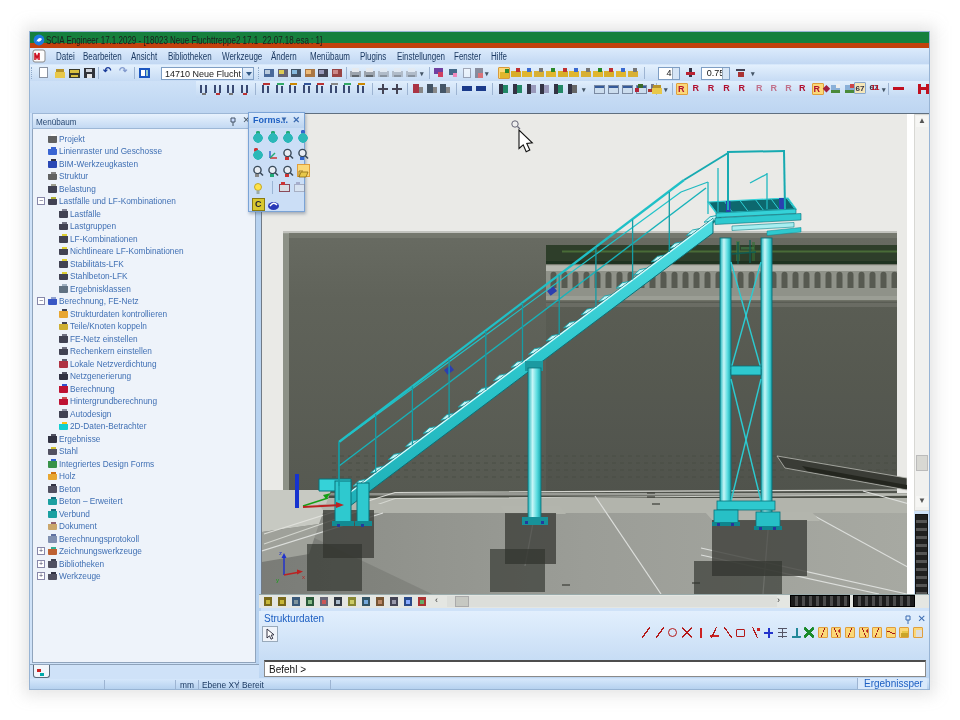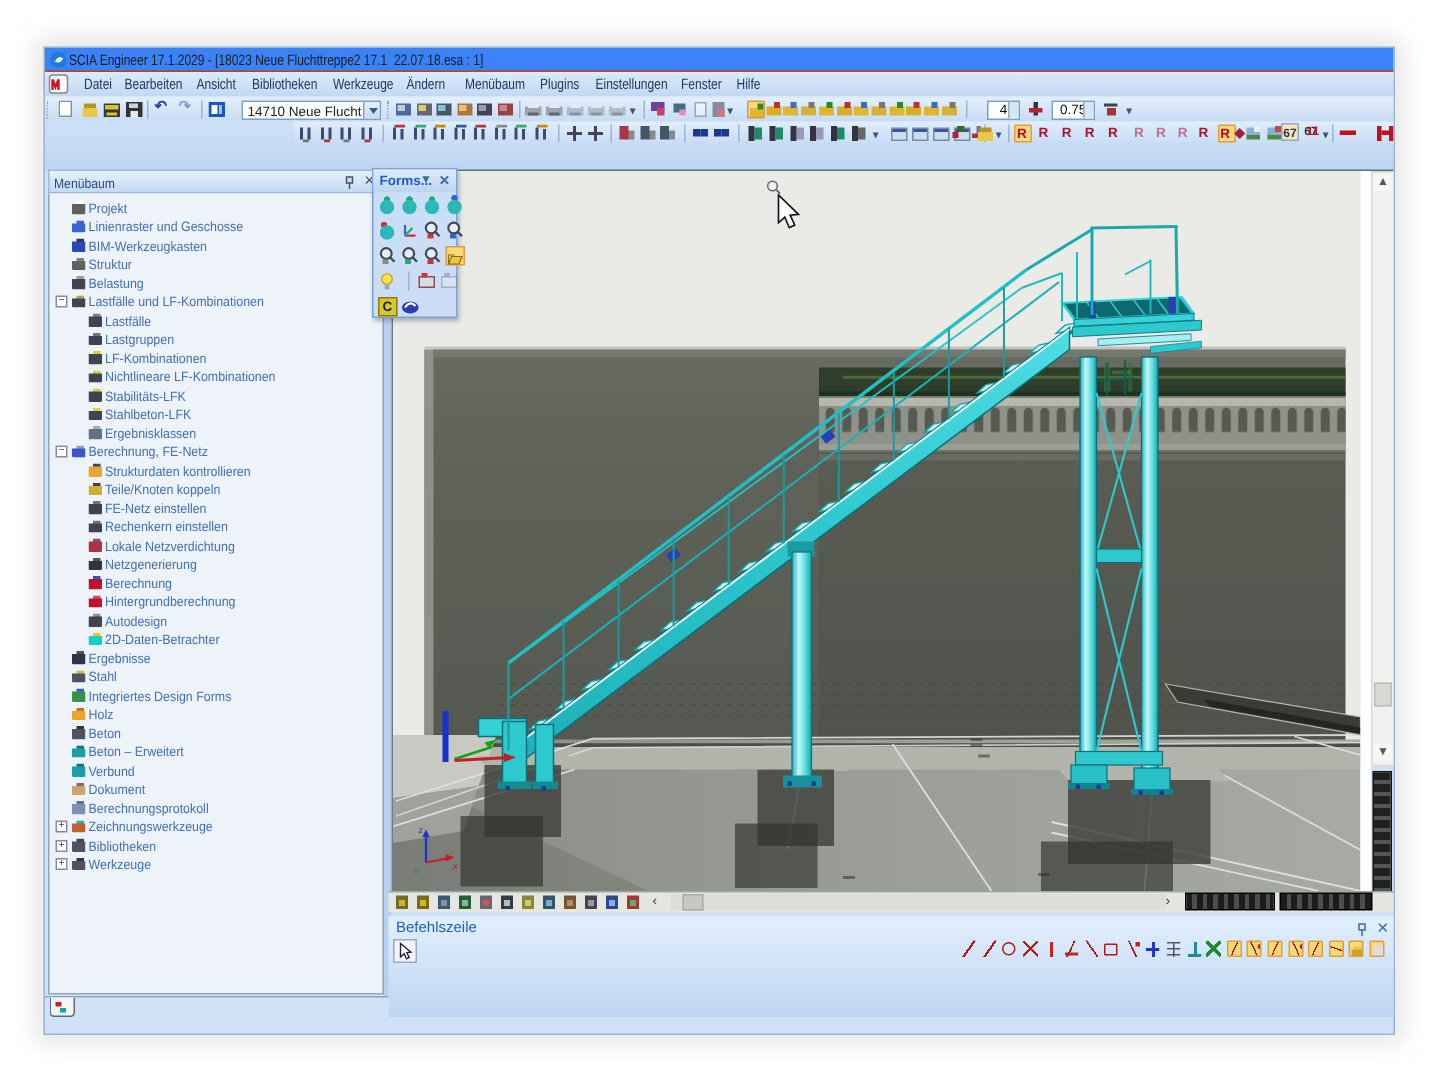--- a/index.html
+++ b/index.html
@@ -1,19 +1,19 @@
 <!DOCTYPE html>
 <html><head><meta charset="utf-8"><style>
 *{margin:0;padding:0;box-sizing:border-box}
 html,body{width:960px;height:720px;overflow:hidden;background:#fff;font-family:"Liberation Sans",sans-serif}
 #shadow{position:absolute;left:24px;top:26px;width:911px;height:669px;background:rgba(130,130,130,.22);filter:blur(8px)}
 #win{position:absolute;left:29px;top:31px;width:901px;height:659px;background:#cfe2f8;border:1px solid #98b4d4;overflow:hidden}
 .abs{position:absolute}
 .tb{position:absolute;left:0;width:899px}
-#title{top:0;height:16px;background:#3b82f6;border-bottom:1px solid #c2410c}
+#title{top:0;height:16px;background:#15803d;border-bottom:5px solid #c2410c}
 #title span{position:absolute;left:16px;top:2.5px;font-size:10px;color:#1c1c1c;white-space:pre;transform:scaleX(0.8);transform-origin:left top}
 #menub{top:16px;height:16px;background:linear-gradient(#dcebfc,#c2d8f3)}
 .mi{position:absolute;top:2.5px;font-size:10px;color:#1c3a62;transform:scaleX(0.8);transform-origin:left top}
 #strip{top:32px;height:49px;background:linear-gradient(#d7e8fb,#bdd5f1)}
 .row1{position:absolute;top:1px;height:16px;left:0;width:899px;background:linear-gradient(#e3f0fd,#c6dbf4)}
 .row2{position:absolute;top:17px;height:17px;left:166px;width:733px;background:linear-gradient(#e0eefc,#c3d9f3)}
 .sep{position:absolute;width:1px;background:#9db4d2;top:2px;height:12px}
 .grip{position:absolute;width:2px;border-left:1px dotted #8fa9c9;top:2px;height:12px}
 .ic{position:absolute;width:12px;height:12px;border-radius:1px;font-size:8px}
 b.ic{font-weight:bold}
@@ -505,21 +505,21 @@
     <b class="ic" style="left:359.0px;top:563.5px;width:10px;height:11px;background:linear-gradient(#9999aa,#9999aa) 3px 4px/4px 4px no-repeat,linear-gradient(#444455,#444455) 1px 1px/8px 9px no-repeat;"></b>
     <b class="ic" style="left:373.0px;top:563.5px;width:10px;height:11px;background:linear-gradient(#88aaff,#88aaff) 3px 4px/4px 4px no-repeat,linear-gradient(#2a4a8a,#2a4a8a) 1px 1px/8px 9px no-repeat;"></b>
     <b class="ic" style="left:387.0px;top:563.5px;width:10px;height:11px;background:linear-gradient(#66aa66,#66aa66) 3px 4px/4px 4px no-repeat,linear-gradient(#aa3333,#aa3333) 1px 1px/8px 9px no-repeat;"></b>
     <div class="abs" style="left:405px;top:563px;width:10px;height:12px;color:#333;font-size:9px">‹</div>
     <div class="abs" style="left:417px;top:564px;width:330px;height:11px;background:#dcdeda"></div>
     <div class="abs" style="left:425px;top:564px;width:14px;height:11px;background:#c6c8c2;border:1px solid #aaa"></div>
     <div class="abs" style="left:747px;top:563px;width:10px;height:12px;color:#333;font-size:9px">›</div>
     <div class="abs" style="left:760px;top:563px;width:60px;height:12px;background:repeating-linear-gradient(90deg,#1c1c1c 0 4px,#4c4c4c 4px 7px);border:1px solid #000"></div>
     <div class="abs" style="left:823px;top:563px;width:62px;height:12px;background:repeating-linear-gradient(90deg,#1c1c1c 0 4px,#4c4c4c 4px 7px);border:1px solid #000"></div>
     <div class="abs" id="cmdp">
-      <span style="position:absolute;left:5px;top:2px;font-size:10px;color:#1d5fc2">Befehlszeile</span>
+      <span style="position:absolute;left:5px;top:2px;font-size:10px;color:#1d5fc2">Strukturdaten</span>
       <svg class="abs" style="right:19px;top:4px" width="8" height="10">
         <path d="M2,1 h4 v4 h-4 z M4,5 v4" stroke="#3a6ab0" fill="none"></path>
       </svg>
       <span style="position:absolute;right:5px;top:2px;color:#3a6ab0;font-size:10px">✕</span>
       <div class="abs" style="left:3px;top:15px;width:16px;height:16px;background:#f0f4fa;border:1px solid #9ab"><svg width="14" height="14">
           <path d="M4,2 l0,9 l2.5,-2.2 l1.5,3.4 l1.8,-0.9 l-1.6,-3.2 l2.8,-0.3 z" fill="#fff" stroke="#223" stroke-width="0.9"></path>
         </svg></div>
       <b class="ic" style="left:382.0px;top:15.5px;width:10px;height:11px;background:linear-gradient(125deg,transparent 45%,#b41818 45%,#b41818 55%,transparent 55%);"></b>
       <b class="ic" style="left:395.6px;top:15.5px;width:10px;height:11px;background:linear-gradient(125deg,transparent 45%,#b41818 45%,#b41818 55%,transparent 55%);"></b>
       <b class="ic" style="left:409.2px;top:15.5px;width:10px;height:11px;border:1.2px solid #b41818;border-radius:50%;width:9px;height:9px;margin-top:1px;"></b>
@@ -534,26 +534,40 @@
       <b class="ic" style="left:531.6px;top:15.5px;width:10px;height:11px;background:linear-gradient(#289,#289) 1px 9px/10px 2px no-repeat,linear-gradient(#289,#289) 5px 1px/2px 10px no-repeat;"></b>
       <b class="ic" style="left:545.2px;top:15.5px;width:10px;height:11px;background:linear-gradient(45deg,transparent 42%,#1a8a2a 42%,#1a8a2a 58%,transparent 58%),linear-gradient(135deg,transparent 42%,#1a8a2a 42%,#1a8a2a 58%,transparent 58%);"></b>
       <b class="ic hl" style="left:558.8px;top:15.5px;width:10px;height:11px;background-image:linear-gradient(115deg,transparent 46%,#a41818 46%,#a41818 54%,transparent 54%);"></b>
       <b class="ic hl" style="left:572.4px;top:15.5px;width:10px;height:11px;background-image:linear-gradient(65deg,transparent 46%,#a41818 46%,#a41818 54%,transparent 54%),radial-gradient(circle at 8px 3px,#b22 1.5px,transparent 1.8px);"></b>
       <b class="ic hl" style="left:586.0px;top:15.5px;width:10px;height:11px;background-image:linear-gradient(115deg,transparent 46%,#a41818 46%,#a41818 54%,transparent 54%);"></b>
       <b class="ic hl" style="left:599.6px;top:15.5px;width:10px;height:11px;background-image:linear-gradient(65deg,transparent 46%,#a41818 46%,#a41818 54%,transparent 54%),radial-gradient(circle at 8px 3px,#b22 1.5px,transparent 1.8px);"></b>
       <b class="ic hl" style="left:613.2px;top:15.5px;width:10px;height:11px;background-image:linear-gradient(115deg,transparent 46%,#a41818 46%,#a41818 54%,transparent 54%);"></b>
       <b class="ic hl" style="left:626.8px;top:15.5px;width:10px;height:11px;background-image:linear-gradient(20deg,transparent 46%,#a41818 46%,#a41818 54%,transparent 54%);"></b>
       <b class="ic" style="left:640.4px;top:15.5px;width:10px;height:11px;background:linear-gradient(#caa52a,#caa52a) 1px 5px/9px 5px no-repeat,linear-gradient(#e8c84a,#e8c84a) 2px 3px/7px 6px no-repeat,linear-gradient(#fbd878,#fbd878);border:1px solid #e09e3c;"></b>
       <b class="ic" style="left:654.0px;top:15.5px;width:10px;height:11px;background:linear-gradient(#ddd,#ddd) 2px 2px/7px 8px no-repeat,linear-gradient(#8a8,#8a8) 4px 4px/5px 5px no-repeat,linear-gradient(#fbd878,#fbd878);border:1px solid #e09e3c;"></b>
+      <div id="inputr">
+        <span style="position:absolute;left:4px;top:2px">Befehl &gt;</span>
+      </div>
     </div>
     <div class="abs" id="tabstrip">
       <div id="tab1"><svg width="15" height="12">
           <rect x="3" y="2" width="4" height="3" fill="#c22"></rect>
           <rect x="6" y="6" width="4" height="3" fill="#0aa"></rect>
         </svg></div>
+    </div>
+    <div class="abs" id="status">
+      <i class="ssep" style="left:74px"></i>
+      <i class="ssep" style="left:145px"></i>
+      <i class="ssep" style="left:168px"></i>
+      <i class="ssep" style="left:208px"></i>
+      <i class="ssep" style="left:300px"></i>
+      <span class="stt" style="left:150px">mm</span>
+      <span class="stt" style="left:172px">Ebene XY</span>
+      <span class="stt" style="left:212px">Bereit</span>
+      <span class="abs" style="right:2px;top:-1px;width:70px;height:12px;background:#d9e9fb;border-left:1px solid #9db4d2;color:#1d5fc2;font-size:10px;padding-left:6px">Ergebnissper</span>
     </div>
     <div class="abs" id="palette">
       <div class="pt">
         <span style="position:absolute;left:4px;top:2px">Forms...</span>
         <span style="position:absolute;left:31px;top:2px;color:#3a6ab0;font-size:8px">▼</span>
         <span style="position:absolute;right:4px;top:2px;color:#3a6ab0;font-size:9px">✕</span>
       </div>
       <span class="pic" style="left:3px;top:17px;background:radial-gradient(circle at 6px 8px,#2bb8b8 4.5px,transparent 5px),radial-gradient(circle at 6px 3px,#2a7 2px,transparent 2.3px),radial-gradient(circle at 3px 8px,#c33 1.4px,transparent 1.7px)"></span>
       <span class="pic" style="left:18px;top:17px;background:radial-gradient(circle at 6px 8px,#2bb8b8 4.5px,transparent 5px),radial-gradient(circle at 6px 3px,#2a7 2px,transparent 2.3px),radial-gradient(circle at 3px 8px,#c33 1.4px,transparent 1.7px)"></span>
       <span class="pic" style="left:33px;top:17px;background:radial-gradient(circle at 6px 8px,#2bb8b8 4.5px,transparent 5px),radial-gradient(circle at 6px 3px,#2a7 2px,transparent 2.3px),radial-gradient(circle at 3px 8px,#c33 1.4px,transparent 1.7px)"></span>

